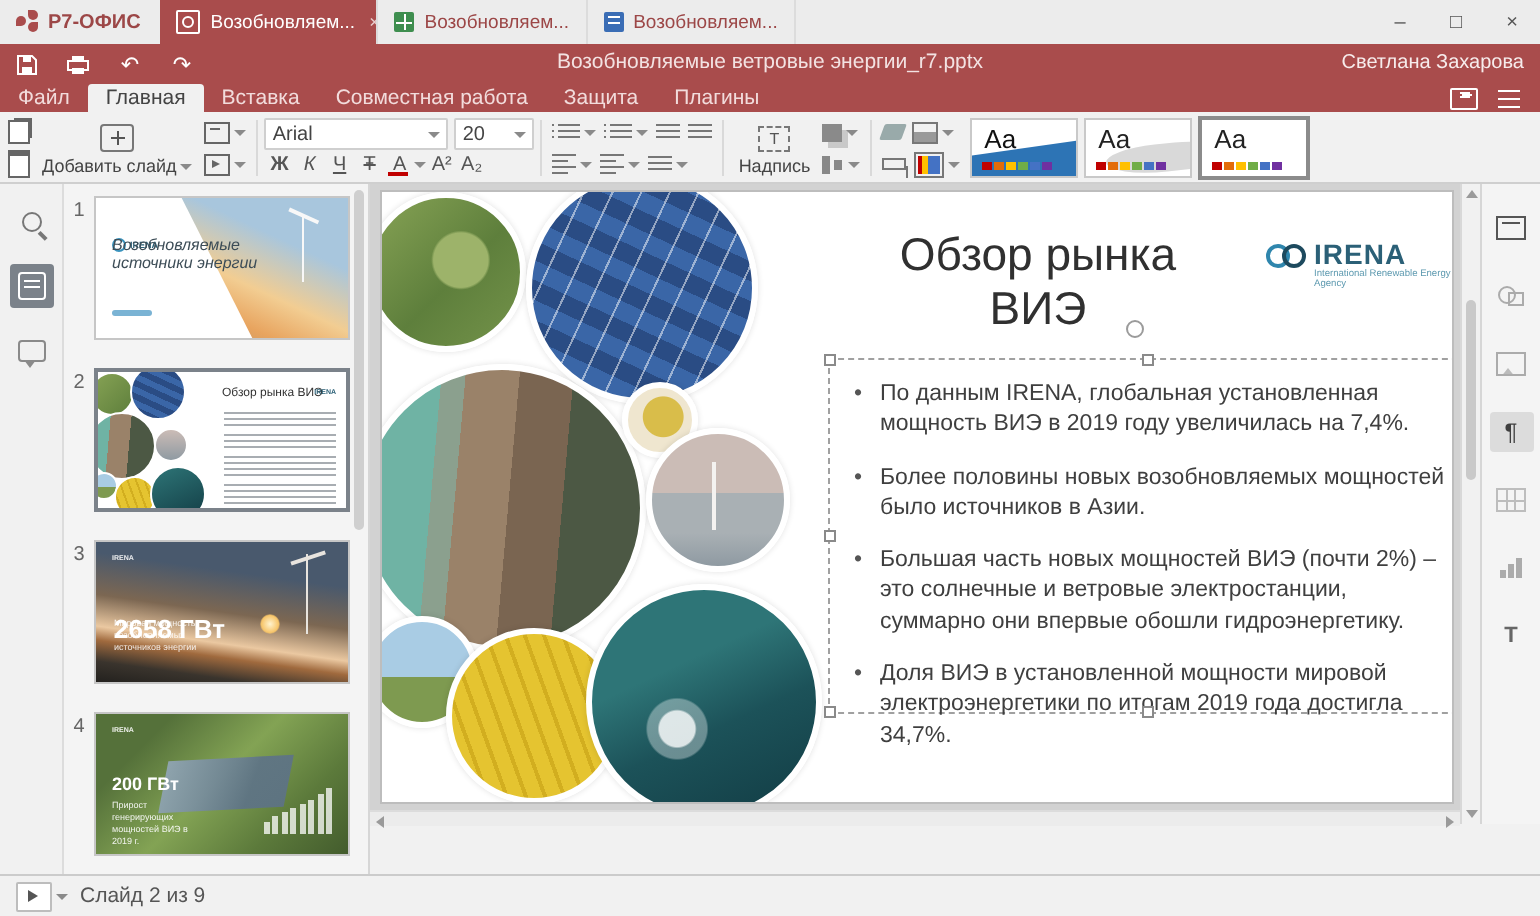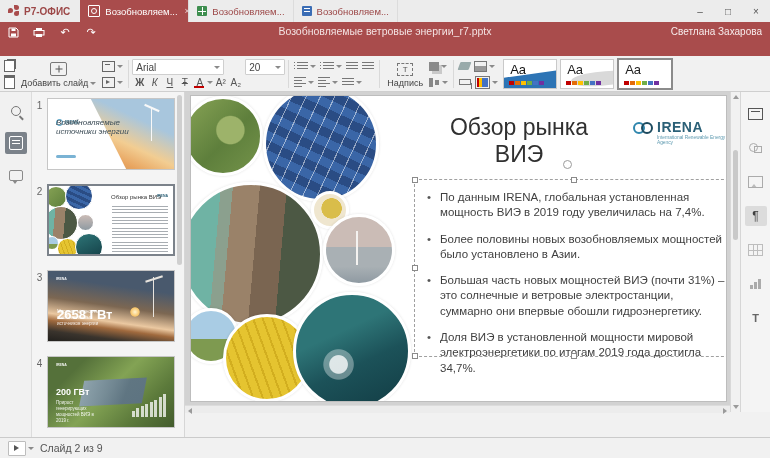--- a/index.html
+++ b/index.html
@@ -55,21 +55,21 @@
   .bigbtn .glyph{flex:1;display:flex;align-items:center;justify-content:center;}
   .bigbtn .lab{font-size:9px;display:flex;align-items:center;gap:2px;white-space:nowrap;}
   .i-plus{width:15px;height:12px;border:1px solid #777;border-radius:2px;position:relative;}
   .i-plus::before{content:"";position:absolute;left:50%;top:50%;width:7px;height:1px;background:#555;transform:translate(-50%,-50%);}
   .i-plus::after{content:"";position:absolute;left:50%;top:50%;width:1px;height:7px;background:#555;transform:translate(-50%,-50%);}
   .i-layout{width:11px;height:9px;border:1px solid #666;background:linear-gradient(#666,#666) 2px 2px/5px 1px no-repeat;}
   .i-trans{width:11px;height:9px;border:1px solid #666;position:relative;}
   .i-trans::before{content:"";position:absolute;left:3px;top:2px;border-left:4px solid #666;border-top:2.5px solid transparent;border-bottom:2.5px solid transparent;}
   .combo{height:14px;background:#fff;border:1px solid #cfcfcf;border-radius:1px;display:flex;align-items:center;justify-content:space-between;
          font-size:10px;color:#444;padding:0 3px;}
-  .fontrow{display:flex;gap:21px;}
+  .fontrow{display:flex;gap:3px;}
   .charrow{display:flex;align-items:center;}
   .chbtn{width:15px;height:14px;display:flex;align-items:center;justify-content:center;font-size:10px;color:#555;}
   .chbtn.b{font-weight:bold}.chbtn.i{font-style:italic}.chbtn.u{text-decoration:underline}.chbtn.s{text-decoration:line-through}
   .chbtn.fc{position:relative;}
   .chbtn.fc::after{content:"";position:absolute;left:2px;bottom:1px;width:10px;height:2px;background:#c00000;}
   .stripe{width:12px;height:9px;background:repeating-linear-gradient(#777 0 1px,transparent 1px 3px);}
   .stripe.dots{width:14px;background:
       repeating-linear-gradient(#777 0 1px,transparent 1px 3px) 3px 0/11px 100% no-repeat,
       repeating-linear-gradient(#777 0 1px,transparent 1px 3px) 0 0/1px 100% no-repeat;}
   .stripe.short{background:
@@ -276,20 +276,32 @@
             <rect x="1" y="3.5" width="10" height="4.5" fill="none" stroke="#fff"></rect>
             <rect x="3" y="1" width="6" height="2.5" fill="#fff"></rect>
             <rect x="3" y="7" width="6" height="3" fill="#fff"></rect>
           </svg>
       </span>
       <span class="qbtn">↶</span>
       <span class="qbtn">↷</span>
       <span class="doc-title">Возобновляемые ветровые энергии_r7.pptx</span>
       <span class="user-name">Светлана Захарова</span>
     </div>
+    <div class="menurow">
+      <span class="mtab">Файл</span>
+      <span class="mtab active">Главная</span>
+      <span class="mtab">Вставка</span>
+      <span class="mtab">Совместная работа</span>
+      <span class="mtab">Защита</span>
+      <span class="mtab">Плагины</span>
+      <span class="ribright">
+        <span class="ic-open"></span>
+        <span class="ic-burger"></span>
+      </span>
+    </div>
   </div>
 
   <div class="toolbar">
     <div class="col">
       <span class="minibtn">
           <span class="ico i-copy"></span>
         </span>
       <span class="minibtn">
           <span class="ico i-paste"></span>
         </span>
@@ -545,22 +557,22 @@
           </span>
         <span>
           <div class="nm">IRENA</div>
           <div class="tg">International Renewable Energy Agency</div>
         </span>
       </div>
       <span class="rotate-handle"></span>
       <div class="txbox">
         <div class="txinner">
           <p><span class="blt">•</span><span>По данным IRENA, глобальная установленная мощность ВИЭ в 2019 году увеличилась на 7,4%.</span></p>
-          <p><span class="blt">•</span><span>Более половины новых возобновляемых мощностей было установлено в Азии.</span></p>
-          <p><span class="blt">•</span><span>Большая часть новых мощностей ВИЭ (почти 31%) – это солнечные и ветровые электростанции, суммарно они впервые обошли гидроэнергетику.</span></p>
+          <p><span class="blt">•</span><span>Более половины новых возобновляемых мощностей было источников в Азии.</span></p>
+          <p><span class="blt">•</span><span>Большая часть новых мощностей ВИЭ (почти 2%) – это солнечные и ветровые электростанции, суммарно они впервые обошли гидроэнергетику.</span></p>
           <p><span class="blt">•</span><span>Доля ВИЭ в установленной мощности мировой электроэнергетики по итогам 2019 года достигла 34,7%.</span></p>
         </div>
         <span class="h" style="left:-3px;top:-3px"></span>
         <span class="h" style="left:50%;top:-3px;margin-left:-3px"></span>
 
         <span class="h" style="left:-3px;top:50%;margin-top:-3px"></span>
 
         <span class="h" style="left:-3px;bottom:-3px"></span>
         <span class="h" style="left:50%;bottom:-3px;margin-left:-3px"></span>
 

